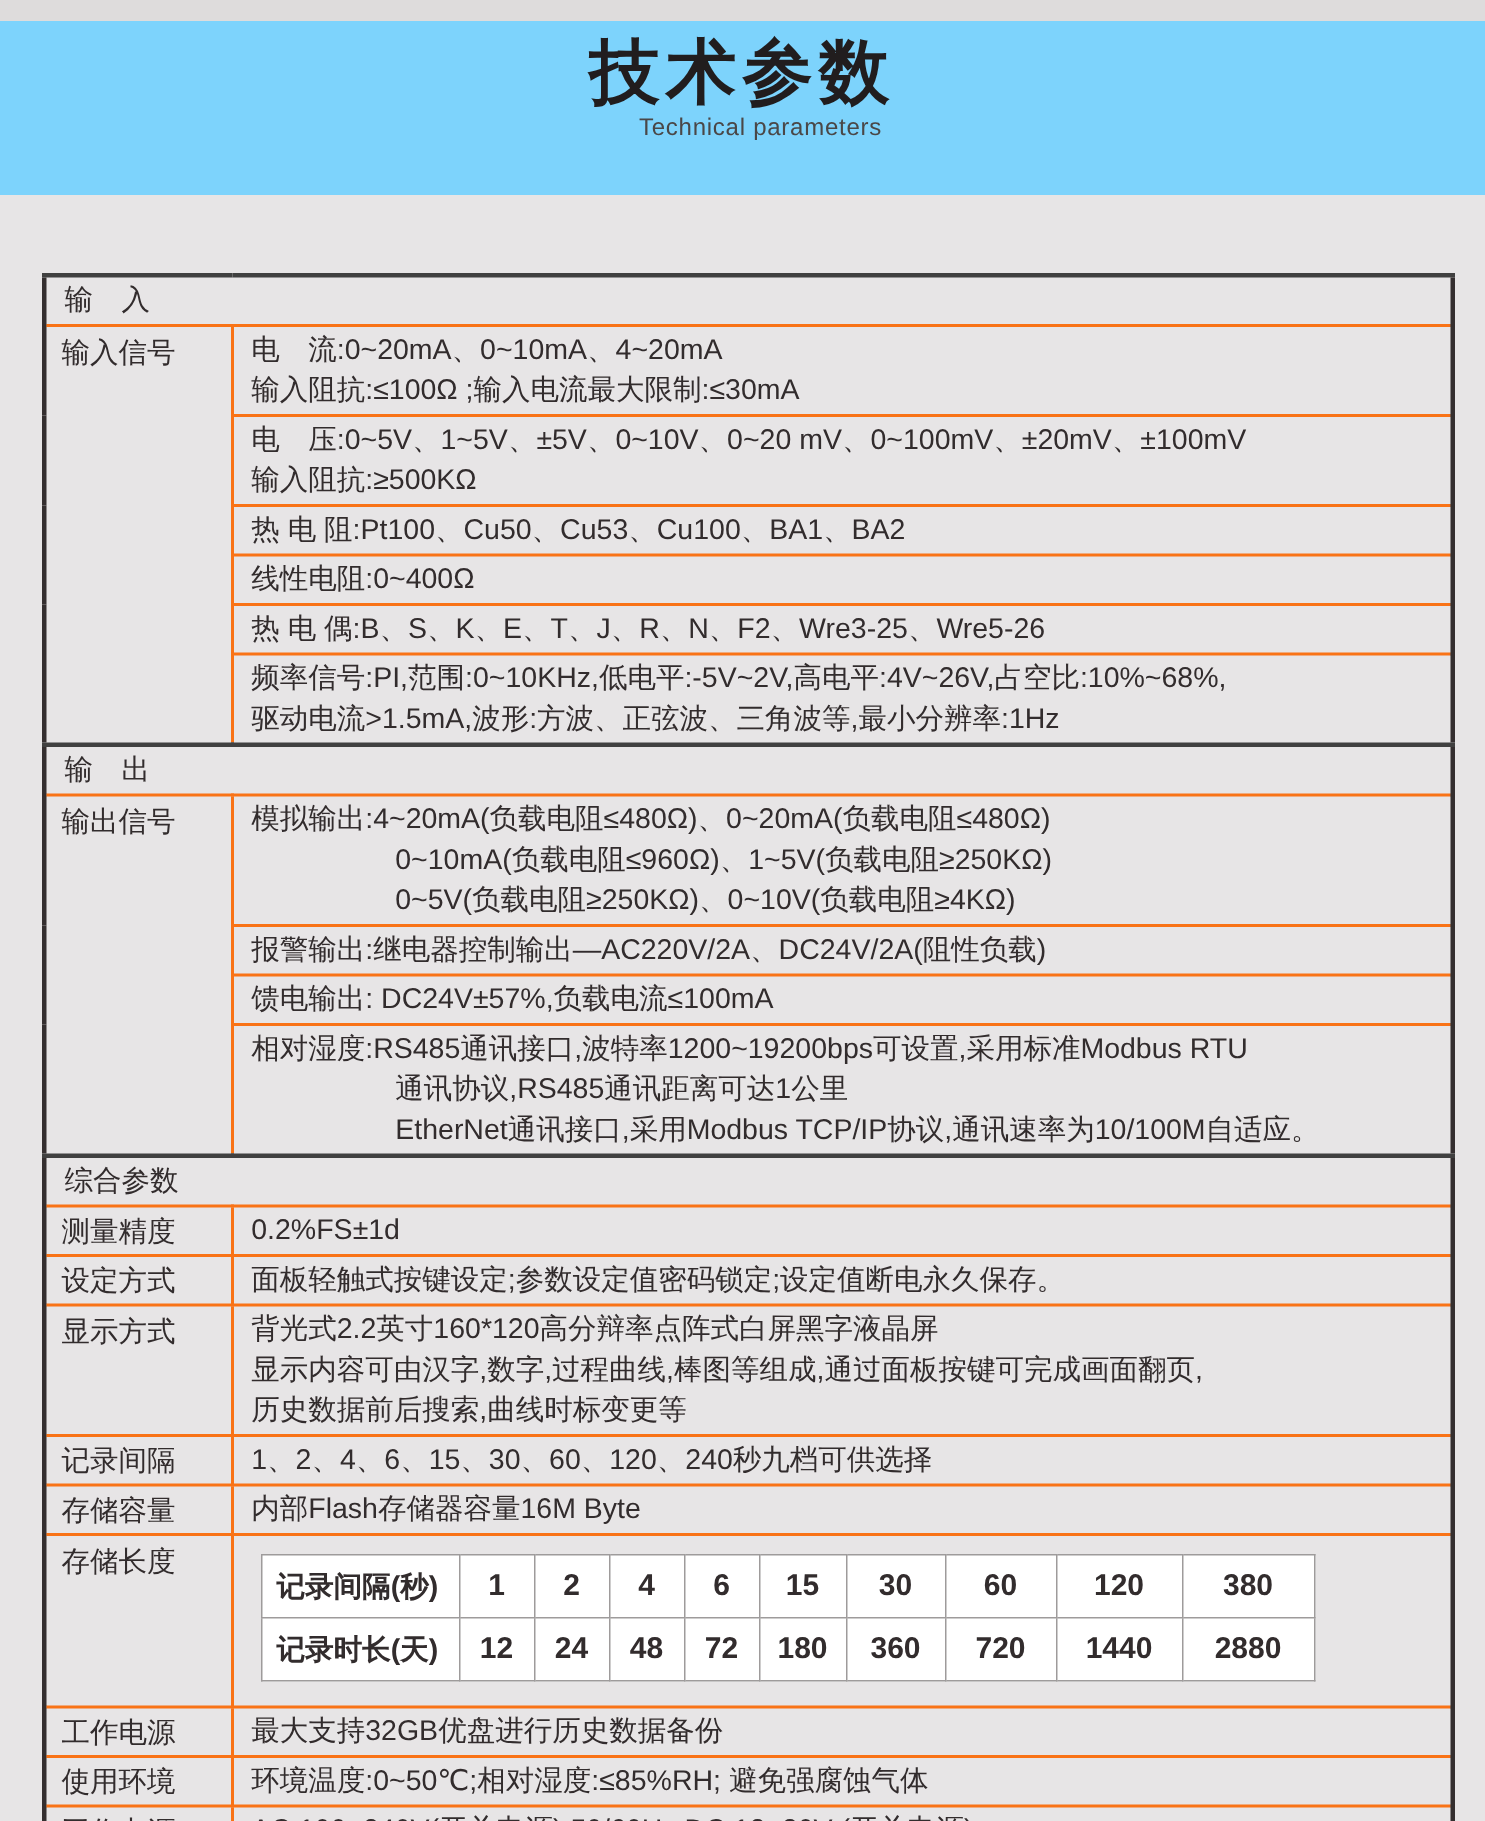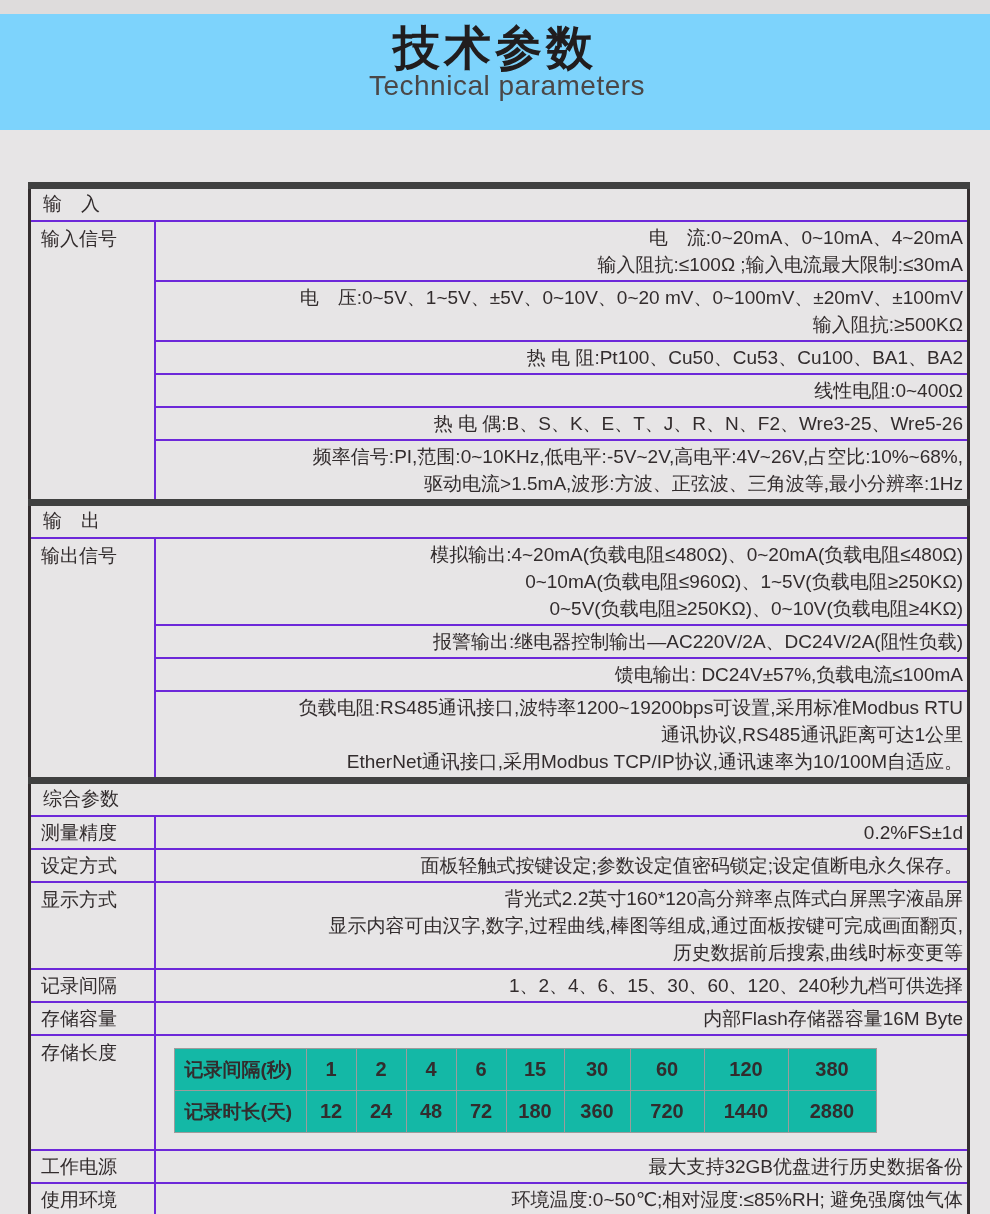--- a/index.html
+++ b/index.html
@@ -11,49 +11,49 @@
     overflow:hidden;
   }
   .top-strip{height:14px;background:#dedcdc;}
   .title-band{height:116px;background:#7dd3fc;text-align:center;}
   .title{
     margin:0;padding-top:8px;
     font-size:47px;line-height:52px;font-weight:bold;
     letter-spacing:4px;color:#211d1e;
   }
   .subtitle{
-    font-size:28px;line-height:24px;color:#4a4747;letter-spacing:0.5px;margin-left:24px;
+    font-size:16px;line-height:24px;color:#4a4747;letter-spacing:0.5px;margin-left:24px;
   }
   .content{padding:52px 0 0 28px;}
 
   table.spec{
     border-collapse:collapse;
     width:942px;
     table-layout:fixed;
     border:3px solid #342e2f;
   }
   .spec col.c1{width:125px;}
   .spec td{
-    border:2px solid #6d28d9;
+    border:2px solid #f97316;
     font-size:19px;
     vertical-align:middle;
   }
-  .spec tr.sec td{border-top:7px solid #404040;}
+  .spec tr.sec td{border-top:3px solid #404040;}
   .secCell{padding:2px 6px 3px 12px;height:26px;white-space:nowrap;}
   td.lbl{padding:2px 2px 2px 10px;white-space:nowrap;}
   td.lbl.top{vertical-align:top;padding-top:4px;}
   td.val{padding:2px 4px 2px 12px;}
-  .ln{line-height:27px;white-space:nowrap;text-align:right;}
+  .ln{line-height:27px;white-space:nowrap;}
   .ind{padding-left:96px;}
 
   table.mini{
     border-collapse:collapse;
     table-layout:fixed;
     margin:10px 0 14px 6px;
-    background:#14b8a6;
+    background:#ffffff;
   }
   .mini td{
     border:1.5px solid #9e9b9b !important;
     text-align:center;
     font-weight:bold;
     font-size:20px;
     height:41px;
     padding:0;
     white-space:nowrap;
   }
@@ -135,21 +135,21 @@
             <div class="ln">报警输出:继电器控制输出—AC220V/2A、DC24V/2A(阻性负载)</div>
           </td>
         </tr>
         <tr>
           <td class="val">
             <div class="ln">馈电输出: DC24V±57%,负载电流≤100mA</div>
           </td>
         </tr>
         <tr>
           <td class="val">
-            <div class="ln">负载电阻:RS485通讯接口,波特率1200~19200bps可设置,采用标准Modbus RTU</div>
+            <div class="ln">相对湿度:RS485通讯接口,波特率1200~19200bps可设置,采用标准Modbus RTU</div>
             <div class="ln ind">通讯协议,RS485通讯距离可达1公里</div>
             <div class="ln ind">EtherNet通讯接口,采用Modbus TCP/IP协议,通讯速率为10/100M自适应。</div>
           </td>
         </tr>
 
         <tr class="sec">
           <td colspan="2" class="secCell">综合参数</td>
         </tr>
         <tr>
           <td class="lbl">测量精度</td>

